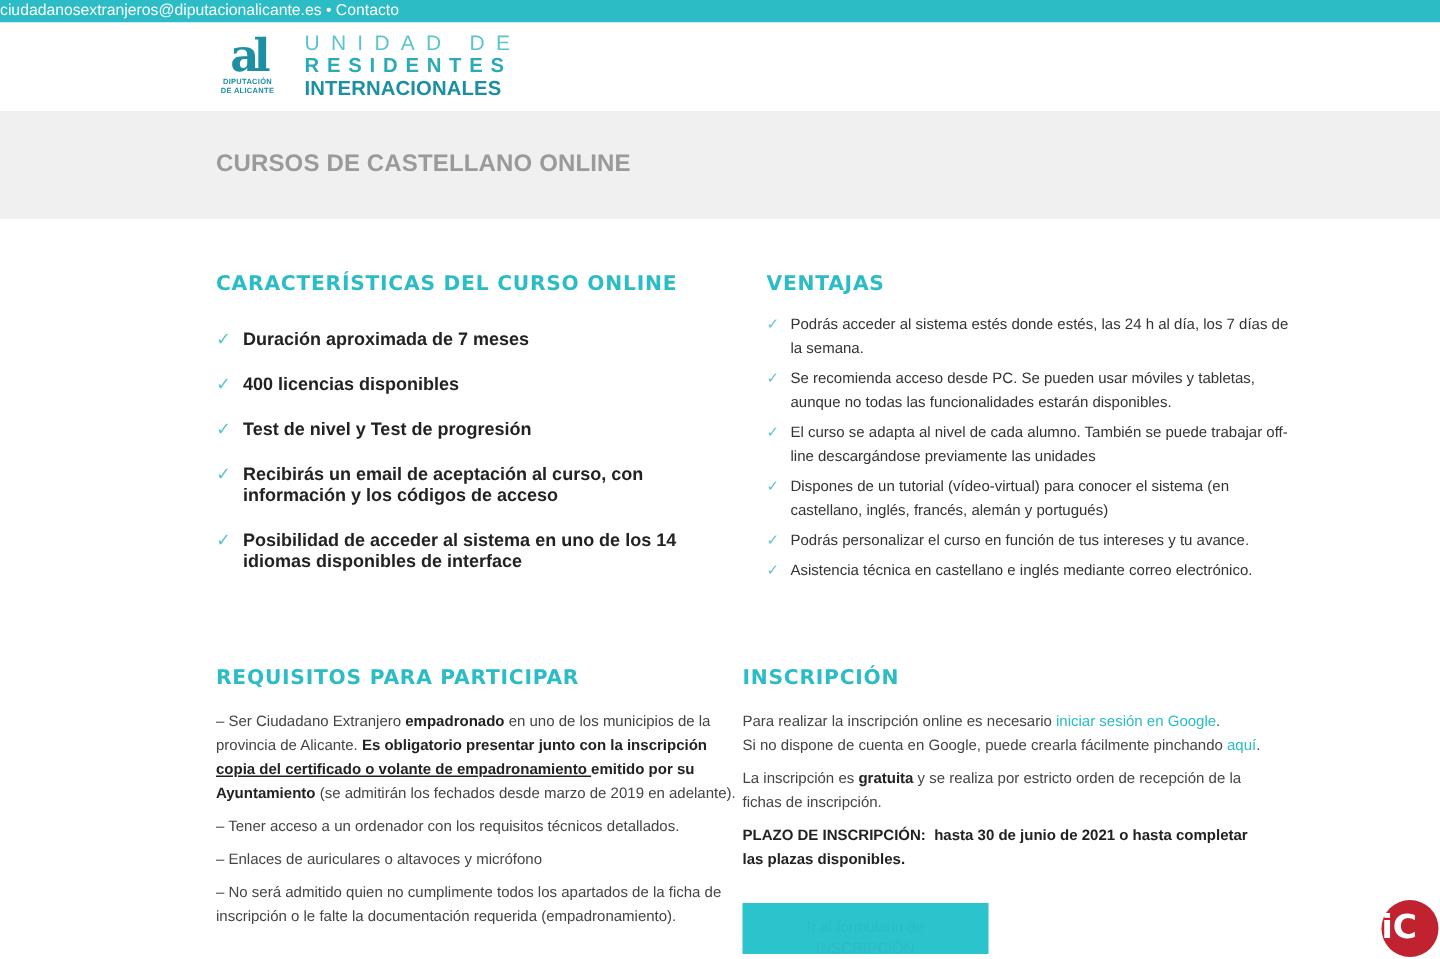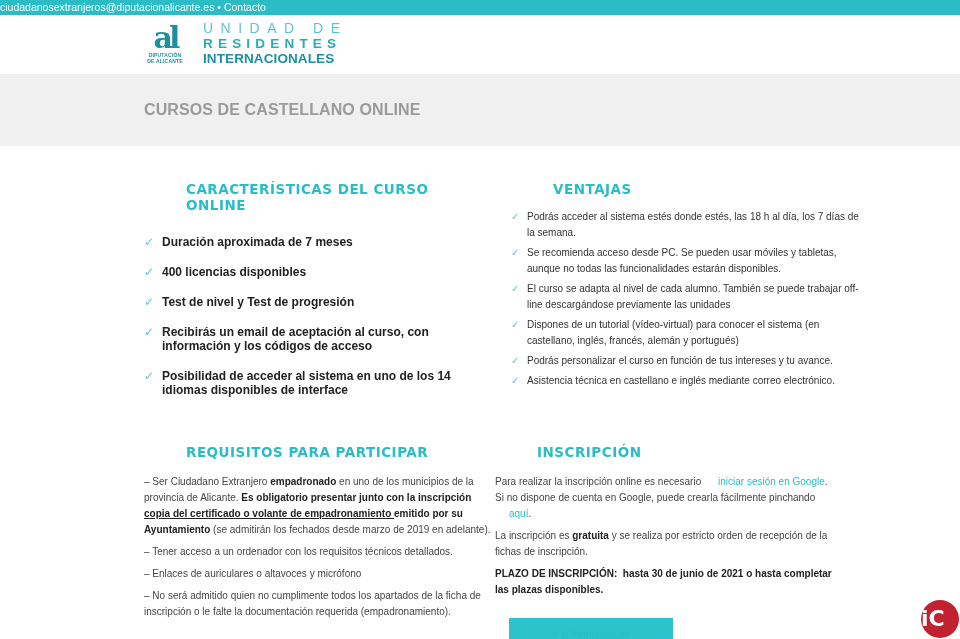--- a/index.html
+++ b/index.html
@@ -20,35 +20,35 @@
   .logo-l3 { font-size: 13.5px; color: #1c8fa2; font-weight: bold; line-height: 15px; letter-spacing: 0.1px; }
 
   .nav { position: absolute; right: 100px; top: 25px; display: flex; align-items: center; margin-top: 44px; }
   .nav a { font-size: 11.5px; font-weight: bold; color: #222; text-decoration: none; margin-left: 17px; }
   .nav a.lang { background: #2bbcc5; color: #fff; padding: 5px 9px; margin-left: 14px; }
 
   .hero { height: 72px; background: #f0f0f0; position: relative; }
   .hero h1 { position: absolute; left: 144px; top: 27px; font-size: 16px; font-weight: bold; color: #9a9a9a; letter-spacing: 0.1px; }
 
   .col { position: absolute; }
-  .section-title { font-family: "DejaVu Sans", sans-serif; font-size: 13.5px; font-weight: bold; color: #2bbcc5; letter-spacing: 0.5px; margin-left: 42px; }
+  .section-title { font-family: "DejaVu Sans", sans-serif; font-size: 13.5px; font-weight: bold; color: #2bbcc5; letter-spacing: 0.5px; }
 
   .feat { list-style: none; margin-top: 22px; }
   .feat li { display: flex; font-size: 12px; font-weight: bold; color: #222; line-height: 14px; margin-bottom: 16px; }
   .check { width: 18px; flex-shrink: 0; color: #5ec4cc; font-size: 12px; font-weight: normal; }
 
   .adv { list-style: none; margin-top: 12px; }
   .adv li { display: flex; font-size: 10px; color: #333; line-height: 16px; margin-bottom: 4px; }
   .adv .check { width: 16px; font-size: 10px; }
 
   .req p { font-size: 10px; line-height: 16px; color: #444; margin-bottom: 6px; }
   .req b { color: #222; }
   .req u { color: #222; font-weight: bold; }
   .ins p { font-size: 10px; line-height: 16px; color: #444; margin-bottom: 6px; }
-  .ins a { color: #2bbcc5; text-decoration: none; margin-left: 14px; }
+  .ins a { color: #2bbcc5; text-decoration: none; }
   .ins b { color: #222; }
 
   .btn-form { display: inline-block; background: #2bc3cc; color: #fff; font-size: 10px; padding: 10px 15px; margin-top: 14px; text-decoration: none; width: 164px; height: 34px; text-align: center; line-height: 14px; }
 
   .badge { position: absolute; left: 921px; top: 600px; width: 38px; height: 38px; border-radius: 50%; background: #c0232f; display: flex; align-items: center; justify-content: flex-start; }
   .badge span { color: #fff; font-weight: bold; font-size: 22px; line-height: 22px; font-family: "DejaVu Sans", sans-serif; }
 </style>
 </head>
 <body>
 
@@ -108,21 +108,21 @@
         <span>Posibilidad de acceder al sistema en uno de los 14 idiomas disponibles de interface</span>
       </li>
   </ul>
 </div>
 
 <div class="col" style="left:511px; top:181px; width:350px;">
   <div class="section-title">VENTAJAS</div>
   <ul class="adv">
     <li>
         <span class="check">✓</span>
-        <span>Podrás acceder al sistema estés donde estés, las 18 h al día, los 7 días de la semana.</span>
+        <span>Podrás acceder al sistema estés donde estés, las 24 h al día, los 7 días de la semana.</span>
       </li>
     <li>
         <span class="check">✓</span>
         <span>Se recomienda acceso desde PC. Se pueden usar móviles y tabletas, aunque no todas las funcionalidades estarán disponibles.</span>
       </li>
     <li>
         <span class="check">✓</span>
         <span>El curso se adapta al nivel de cada alumno. También se puede trabajar off-line descargándose previamente las unidades</span>
       </li>
     <li>

